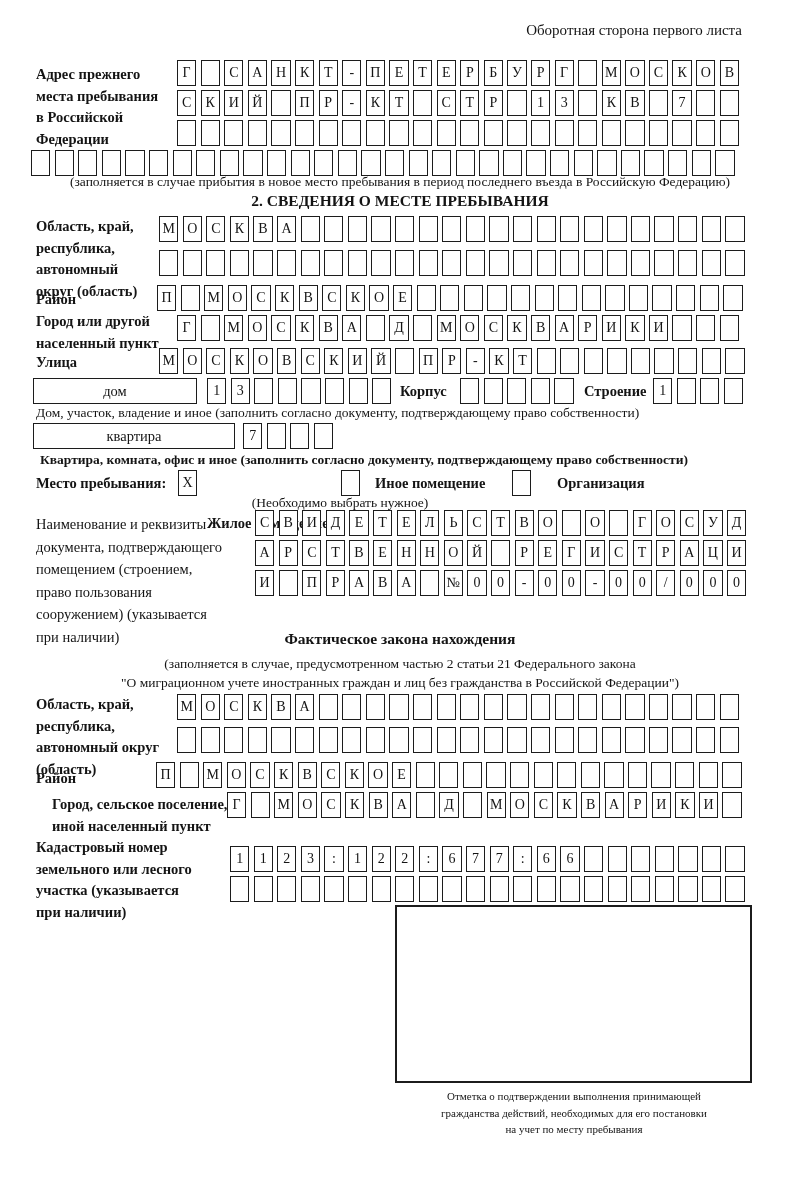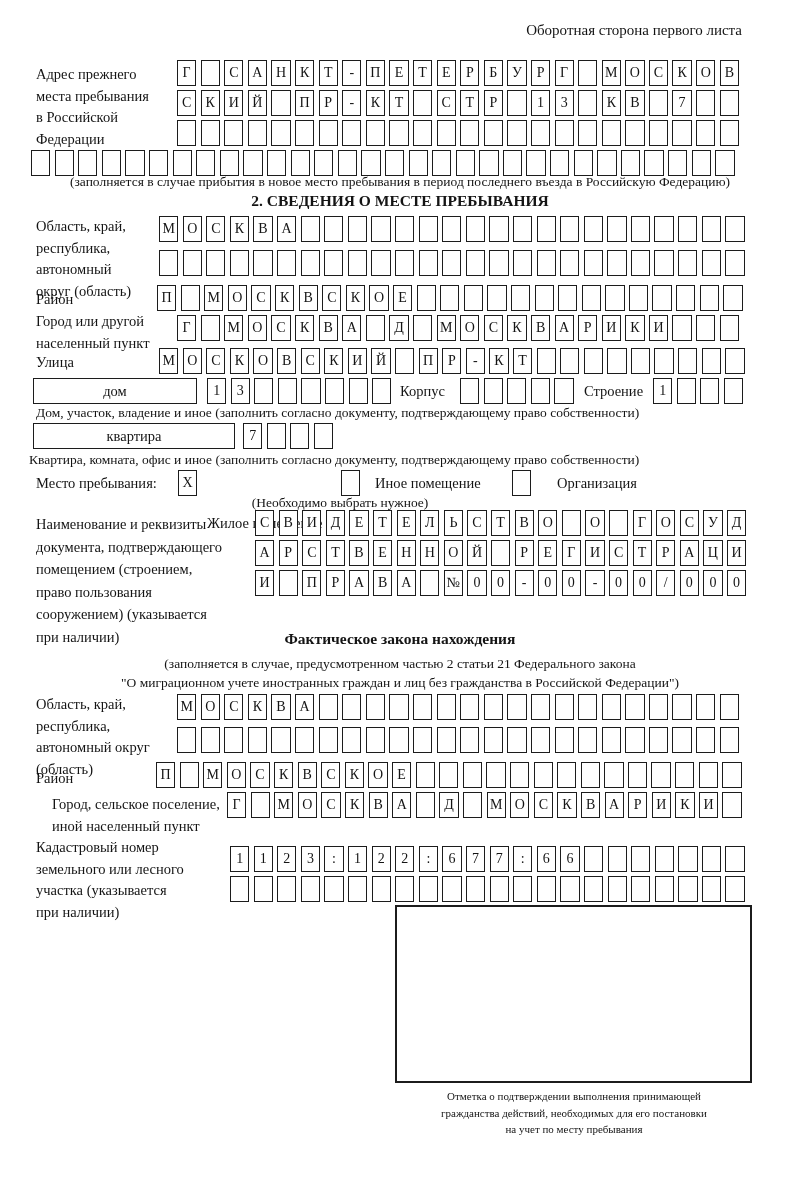--- a/index.html
+++ b/index.html
@@ -1,19 +1,19 @@
 <!DOCTYPE html>
 <html><head>
 <meta charset="utf-8">
 <style>
   html,body{margin:0;padding:0;background:#ffffff;}
   #page{position:relative;width:800px;height:1180px;background:#fff;
         font-family:"Liberation Serif",serif;color:#141414;overflow:hidden;}
   .abs{position:absolute;}
-  .lbl{font-size:14.5px;line-height:21.5px;}
+  .lbl{font-size:14.5px;line-height:21.5px;font-weight:bold;}
   .lbl2{font-size:14.5px;line-height:22.5px;}
   .note{font-size:13.5px;}
   .center{text-align:center;}
   .title{font-weight:bold;font-size:15.5px;text-align:center;width:800px;left:0;}
   .hdr{font-size:15px;}
   .cells{display:flex;}
   .cell{box-sizing:border-box;flex:0 0 auto;width:19.3px;height:26px;border:1.6px solid #1c1c1c;
         margin-right:4.3px;display:flex;align-items:center;justify-content:center;
         font-size:14px;background:#fff;}
   .widebox{box-sizing:border-box;height:26px;border:1.6px solid #1c1c1c;display:flex;
@@ -327,21 +327,21 @@
     </div>
   <div class="abs note" style="left:36px;top:405px;width:740px;">Дом, участок, владение и иное (заполнить согласно документу, подтверждающему право собственности)</div>
 
   <div class="abs widebox" style="left:33px;top:423px;width:202px;">квартира</div>
   <div class="abs cells" style="left:243px;top:423px;">
       <span class="cell">7</span>
       <span class="cell"></span>
       <span class="cell"></span>
       <span class="cell"></span>
     </div>
-  <div class="abs note" style="left:29px;top:452px;width:740px;">Квартира, комната, офис и иное (заполнить согласно документу, подтверждающему право собственности)</div>
+  <div class="abs note" style="left:40px;top:452px;width:740px;font-weight:bold;">Квартира, комната, офис и иное (заполнить согласно документу, подтверждающему право собственности)</div>
 
   <div class="abs lbl" style="left:36px;top:473px;">Место пребывания:</div>
   <div class="abs cell" style="left:178px;top:470px;">X</div>
   <div class="abs lbl" style="left:207px;top:473px;margin-top:40px;">Жилое помещение</div>
   <div class="abs cell" style="left:341px;top:470px;"></div>
   <div class="abs lbl" style="left:375px;top:473px;">Иное помещение</div>
   <div class="abs cell" style="left:512px;top:470px;"></div>
   <div class="abs lbl" style="left:557px;top:473px;">Организация</div>
   <div class="abs note center" style="left:180px;top:495px;width:320px;">(Необходимо выбрать нужное)</div>
 

